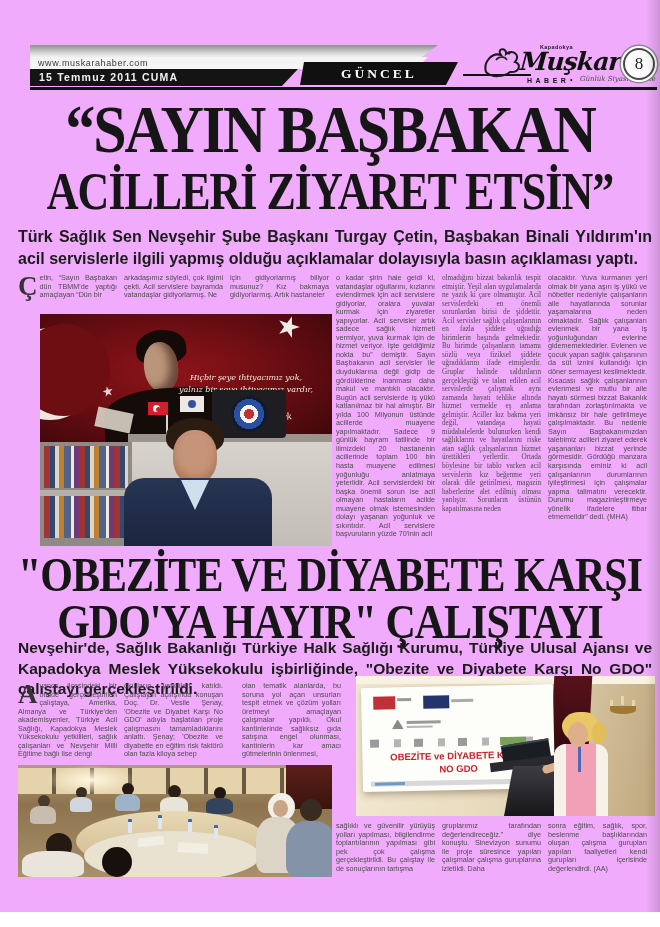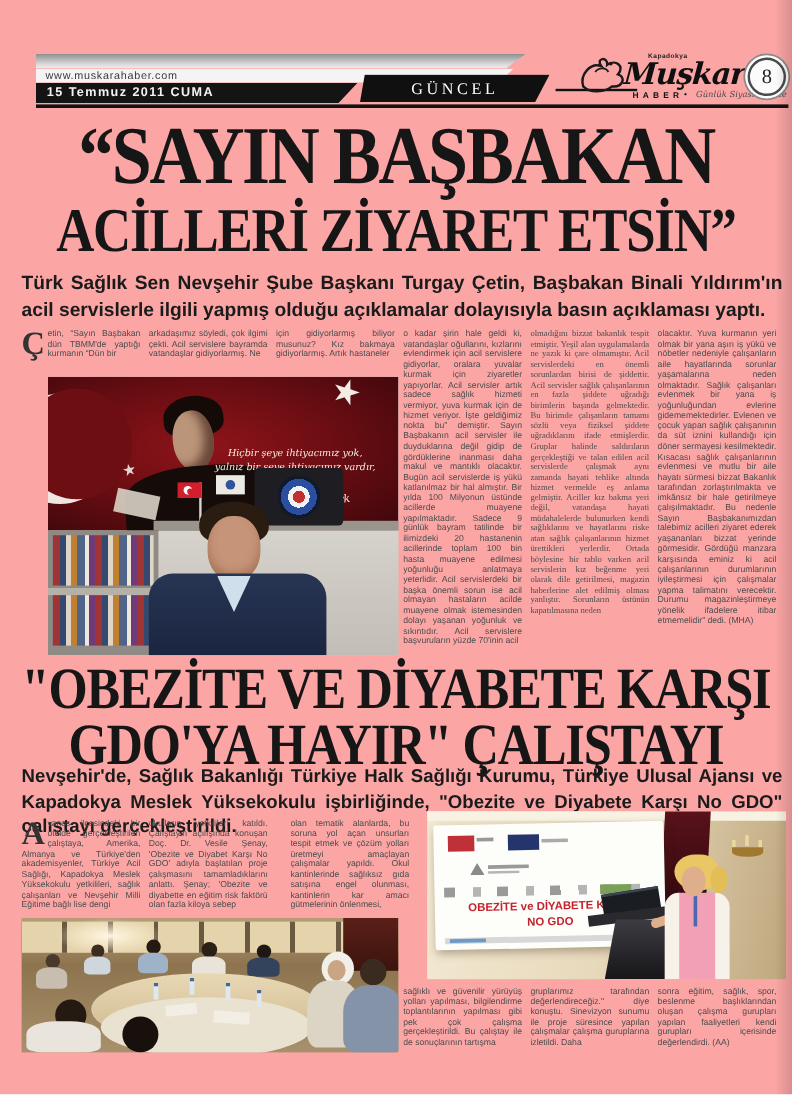--- a/index.html
+++ b/index.html
@@ -1,32 +1,32 @@
 <!DOCTYPE html>
 <html><head>
 <meta charset="utf-8">
 <style>
   html,body{margin:0;padding:0;background:#ffffff;}
-  .page{position:relative;width:660px;height:912px;background:#fca5a5;overflow:hidden;
+  .page{position:relative;width:660px;height:912px;background:#f0abfc;overflow:hidden;
         font-family:"Liberation Sans","DejaVu Sans",sans-serif;color:#222;}
   .abs{position:absolute;}
 
   
   .hdr-band1{left:30px;top:45px;width:408px;height:12px;
     background:linear-gradient(180deg,#8f8f8f,#d9d9d9 70%,#efefef);
     clip-path:polygon(0 0,100% 0,96% 100%,0 100%);}
   .hdr-band2{left:30px;top:57px;width:398px;height:12px;background:#f4f4f4;
     clip-path:polygon(0 0,100% 0,97% 100%,0 100%);
     font-size:9px;letter-spacing:.6px;color:#3a3a3a;line-height:12px;padding-left:8px;box-sizing:border-box;}
   .hdr-band3{left:30px;top:69px;width:268px;height:17px;background:#141414;
     clip-path:polygon(0 0,100% 0,94% 100%,0 100%);
     color:#f2f2f2;font-size:10.5px;font-weight:bold;letter-spacing:1.2px;line-height:17px;padding-left:9px;box-sizing:border-box;}
   .hdr-section{left:300px;top:62px;width:158px;height:23px;background:#101010;
     clip-path:polygon(4px 0,100% 0,calc(100% - 12px) 100%,0 100%);
-    color:#fff;font-size:13.5px;font-weight:normal;letter-spacing:3px;text-align:center;line-height:23px;
+    color:#fff;font-size:13.5px;font-weight:bold;letter-spacing:3px;text-align:center;line-height:23px;
     font-family:"Liberation Serif","DejaVu Serif",serif;}
   .hdr-line{left:463px;top:74px;width:68px;height:2px;background:#111;}
   .logo-mascot{left:482px;top:46px;width:42px;height:36px;}
   .logo-region{left:540px;top:44px;font-size:5.5px;font-weight:bold;color:#222;letter-spacing:.4px;}
   .logo-name{left:520px;top:47px;width:110px;font-family:"DejaVu Serif","Liberation Serif",serif;
     font-weight:bold;font-style:italic;font-size:25px;color:#101010;letter-spacing:-1px;transform:skewX(-4deg);}
   .logo-sub{left:527px;top:77px;font-size:7px;font-weight:bold;letter-spacing:3.5px;color:#101010;}
   .logo-dot{left:570px;top:76px;font-size:7px;color:#101010;}
   .logo-tagline{left:580px;top:75px;font-size:7px;font-style:italic;color:#4a4a4a;
     font-family:"DejaVu Serif","Liberation Serif",serif;}
@@ -201,21 +201,21 @@
   <div class="abs logo-dot">•</div>
   <div class="abs logo-tagline">Günlük Siyasi Gazete</div>
   <div class="abs page-circle">8</div>
   <div class="abs hdr-rule"></div>
 
   <div class="abs h1a">“SAYIN BAŞBAKAN</div>
   <div class="abs h1b">ACİLLERİ ZİYARET ETSİN”</div>
   <div class="abs sub1">Türk Sağlık Sen Nevşehir Şube Başkanı Turgay Çetin, Başbakan Binali Yıldırım'ın acil servislerle ilgili yapmış olduğu açıklamalar dolayısıyla basın açıklaması yaptı.</div>
 
   <div class="col a1c1">
-    <span class="dropcap">Ç</span><span>etin, “Sayın Başbakan dün TBMM'de yaptığı kurmanın “Dün bir</span>
+    <span class="dropcap">Ç</span><span>etin, “Sayın Başbakan dün TBMM'de yaptığı amaçlayan “Dün bir</span>
   </div>
   <div class="col a1c2">arkadaşımız söyledi, çok ilgimi çekti. Acil servislere bayramda vatandaşlar gidiyorlarmış. Ne</div>
   <div class="col a1c3">için gidiyorlarmış biliyor musunuz? Kız bakmaya gidiyorlarmış. Artık hastaneler</div>
   <div class="col a1c4">o kadar şirin hale geldi ki, vatandaşlar oğullarını, kızlarını evlendirmek için acil servislere gidiyorlar, oralara yuvalar kurmak için ziyaretler yapıyorlar. Acil servisler artık sadece sağlık hizmeti vermiyor, yuva kurmak için de hizmet veriyor. İşte geldiğimiz nokta bu” demiştir. Sayın Başbakanın acil servisler ile duyduklarına değil gidip de gördüklerine inanması daha makul ve mantıklı olacaktır. Bugün acil servislerde iş yükü katlanılmaz bir hal almıştır. Bir yılda 100 Milyonun üstünde acillerde muayene yapılmaktadır. Sadece 9 günlük bayram tatilinde bir ilimizdeki 20 hastanenin acillerinde toplam 100 bin hasta muayene edilmesi yoğunluğu anlatmaya yeterlidir. Acil servislerdeki bir başka önemli sorun ise acil olmayan hastaların acilde muayene olmak istemesinden dolayı yaşanan yoğunluk ve sıkıntıdır. Acil servislere başvuruların yüzde 70'inin acil</div>
   <div class="col a1c5">olmadığını bizzat bakanlık tespit etmiştir. Yeşil alan uygulamalarda ne yazık ki çare olmamıştır. Acil servislerdeki en önemli sorunlardan birisi de şiddettir. Acil servisler sağlık çalışanlarının en fazla şiddete uğradığı birimlerin başında gelmektedir. Bu birimde çalışanların tamamı sözlü veya fiziksel şiddete uğradıklarını ifade etmişlerdir. Gruplar halinde saldırıların gerçekleştiği ve talan edilen acil servislerde çalışmak aynı zamanda hayati tehlike altında hizmet vermekle eş anlama gelmiştir. Aciller kız bakma yeri değil, vatandaşa hayati müdahalelerde bulunurken kendi sağlıklarını ve hayatlarını riske atan sağlık çalışanlarının hizmet ürettikleri yerlerdir. Ortada böylesine bir tablo varken acil servislerin kız beğenme yeri olarak dile getirilmesi, magazin haberlerine alet edilmiş olması yanlıştır. Sorunların üstünün kapatılmasına neden</div>
   <div class="col a1c6">olacaktır. Yuva kurmanın yeri olmak bir yana aşırı iş yükü ve nöbetler nedeniyle çalışanların aile hayatlarında sorunlar yaşamalarına neden olmaktadır. Sağlık çalışanları evlenmek bir yana iş yoğunluğundan evlerine gidememektedirler. Evlenen ve çocuk yapan sağlık çalışanının da süt iznini kullandığı için döner sermayesi kesilmektedir. Kısacası sağlık çalışanlarının evlenmesi ve mutlu bir aile hayatı sürmesi bizzat Bakanlık tarafından zorlaştırılmakta ve imkânsız bir hale getirilmeye çalışılmaktadır. Bu nedenle Sayın Başbakanımızdan talebimiz acilleri ziyaret ederek yaşananları bizzat yerinde görmesidir. Gördüğü manzara karşısında eminiz ki acil çalışanlarının durumlarının iyileştirmesi için çalışmalar yapma talimatını verecektir. Durumu magazinleştirmeye yönelik ifadelere itibar etmemelidir” dedi. (MHA)</div>
 
   <div class="photo p1">
     <div class="abs p1-banner">
       <div class="abs p1-cres1"></div>

